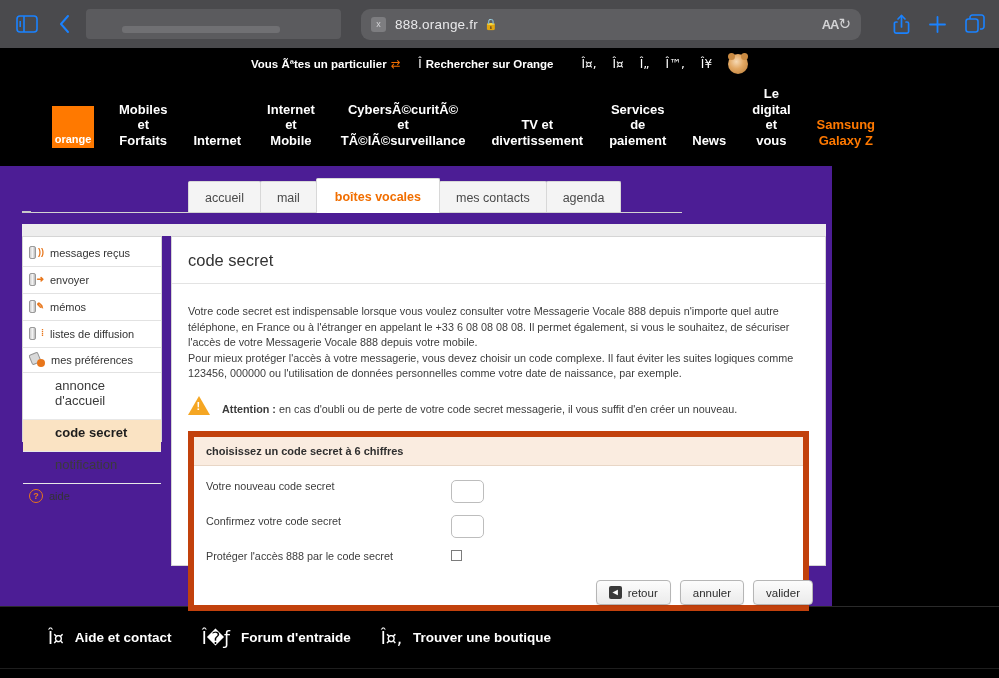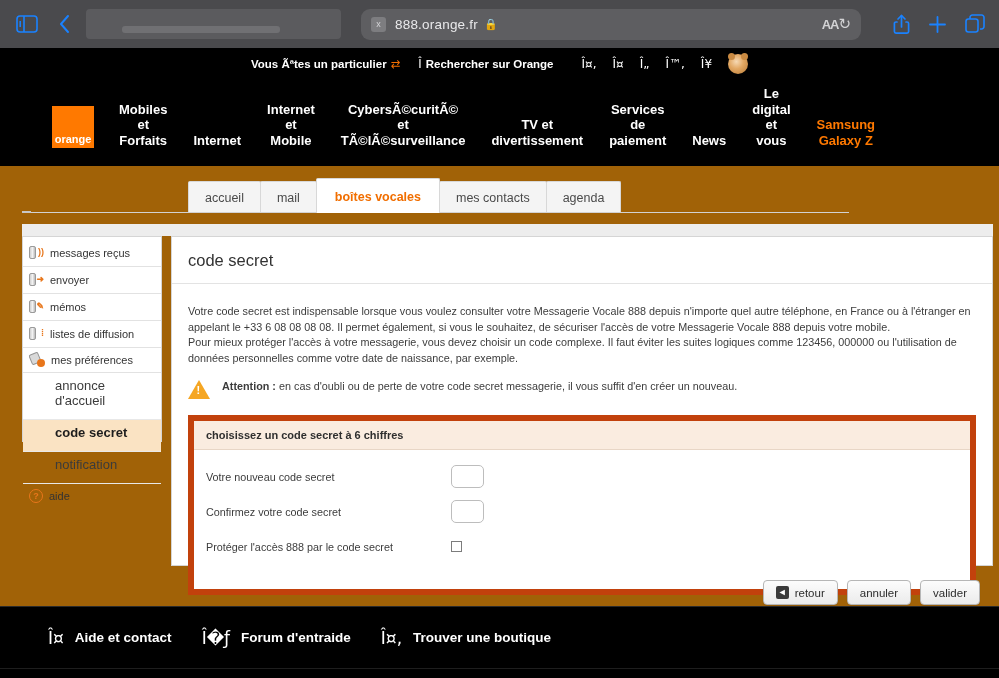--- a/index.html
+++ b/index.html
@@ -114,21 +114,21 @@
     font-weight: bold;
     text-align: center;
     line-height: 15.5px;
     padding: 0 13px;
     white-space: pre-line;
     cursor: pointer;
   }
   .nav-item.promo { color: #ff7900; }
 
   
-  .page { background: #a16207; width: 999px; height: 440px; position: relative; }
+  .page { background: #4c1d95; width: 832px; height: 440px; position: relative; }
   .tabs-row {
     padding: 12px 0 0 188px;
     display: flex; align-items: flex-end;
     position: relative;
   }
   .tab {
     background: #f4f4f4;
     border: 1px solid #d8d8d8;
     border-bottom: none;
     padding: 9px 16px 8px;
@@ -241,21 +241,21 @@
     padding: 14px 16px 13px;
     border-bottom: 1px solid #e3e3e3;
     font-weight: normal;
   }
   .para {
     font-size: 10.8px; color: #3c3c3c;
     line-height: 15.5px;
     padding: 20px 16px 0;
   }
   .attention {
-    display: flex; align-items: flex-start; gap: 12px;
+    display: flex; align-items: flex-end; gap: 12px;
     padding: 14px 16px 0;
     font-size: 10.8px; color: #3c3c3c;
   }
   .warn-tri {
     width: 0; height: 0; flex: 0 0 22px;
     border-left: 11px solid transparent;
     border-right: 11px solid transparent;
     border-bottom: 19px solid #f5a623;
     position: relative;
   }
@@ -270,21 +270,21 @@
     background: #fff;
   }
   .form-head {
     background: #faece0;
     border-bottom: 1px solid #e8d6c6;
     padding: 8px 12px;
     font-size: 11px; font-weight: bold; color: #2f2f2f;
   }
   .form-rows { padding: 14px 12px 20px; }
   .form-row {
-    display: flex; align-items: center;
+    display: flex; align-items: flex-start;
     height: 25px; margin-bottom: 10px;
   }
   .form-label { width: 245px; font-size: 10.8px; color: #3c3c3c; }
   .txt-input {
     width: 33px; height: 23px;
     border: 1px solid #bdbdbd;
     border-radius: 5px;
     background: #fff;
   }
   .cb {

